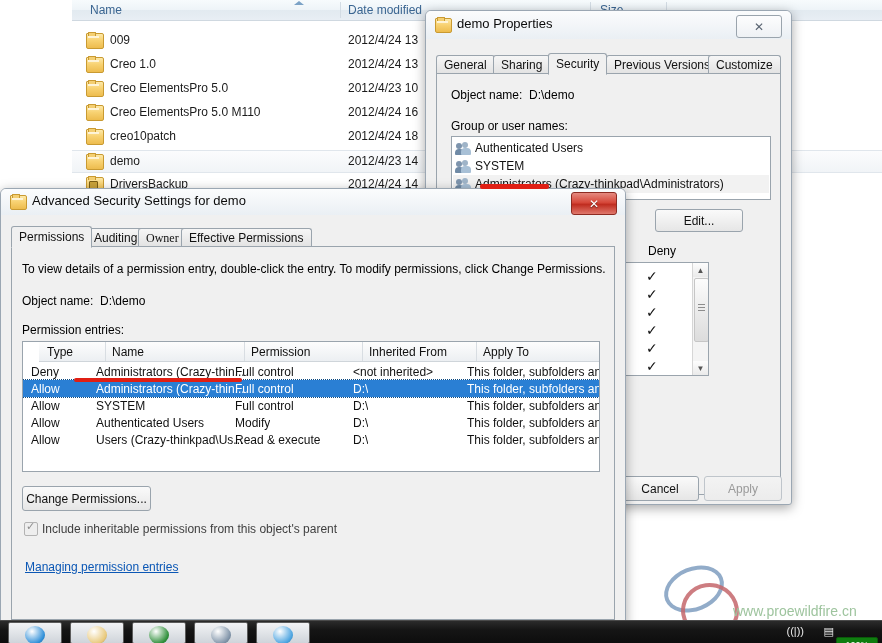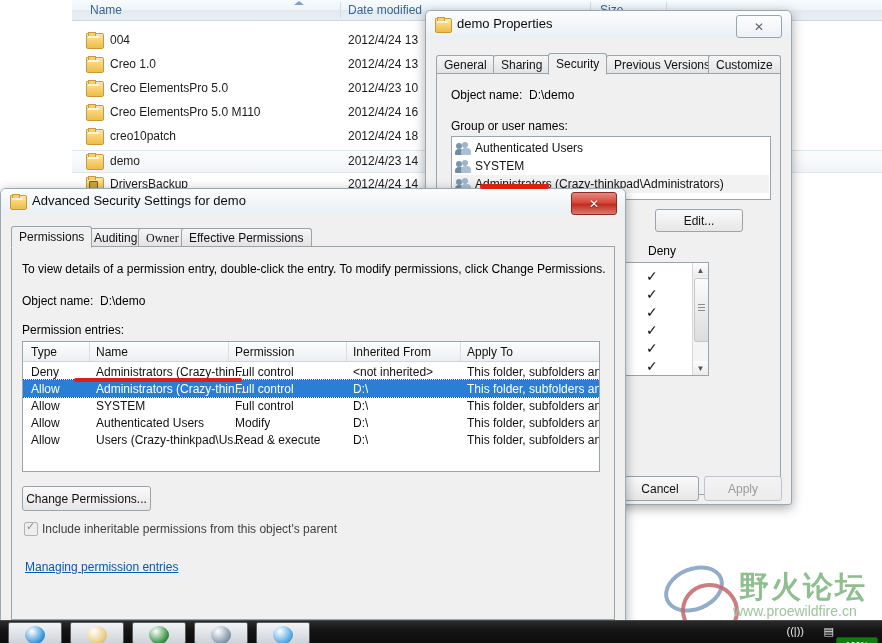--- a/index.html
+++ b/index.html
@@ -87,21 +87,21 @@
   .vscroll{position:absolute;width:15px;background:#f4f4f4;border-left:1px solid #d6d6d6;}
   .vscroll .arr{position:absolute;left:0;width:15px;height:14px;
     background:linear-gradient(to bottom,#fdfdfd,#eaeaea);display:flex;align-items:center;justify-content:center;
     font-size:8px;color:#555;cursor:pointer;}
   .vscroll .thumb{position:absolute;left:1px;width:13px;
     background:linear-gradient(to bottom,#fcfcfc,#dcdcdc);border:1px solid #c6c6c6;border-radius:2px;cursor:pointer;}
 
   
   #adv{left:0;}
   .tbl{position:absolute;background:#fff;border:1px solid #9aa4ad;overflow:hidden;}
-  .tbl-head{position:absolute;left:0;right:0;top:0;height:19px;
+  .tbl-head{position:absolute;left:16px;right:0;top:0;height:19px;
     background:linear-gradient(to bottom,#fdfdfd,#eceff2);border-bottom:1px solid #cfd5da;}
   .th{position:absolute;top:3px;font-size:12px;color:#111;}
   .th-sep{position:absolute;top:0;width:1px;height:19px;background:#d8dde2;}
   .trow{position:absolute;left:0;right:0;height:17px;font-size:12px;color:#111;}
   .trow.sel{background:#2a7fd4;color:#fff;outline:1px dotted #0d4a82;}
   .td{position:absolute;top:2px;white-space:nowrap;overflow:hidden;}
   .redline{position:absolute;height:4px;background:#e01f14;border-radius:2px;z-index:20;}
 
   .chk-box{position:absolute;width:12px;height:12px;border:1px solid #b3b3b3;background:#eeeeee;border-radius:2px;}
   .chk-box:after{content:"✓";position:absolute;left:1px;top:-3px;font-size:11px;color:#8d8d8d;}
@@ -135,21 +135,21 @@
       <div class="col-label" style="left:276px">Date modified</div>
       <div class="col-label" style="left:528px">Size</div>
       <div class="sort-arrow"></div>
       <div class="col-sep" style="left:268px"></div>
       <div class="col-sep" style="left:518px"></div>
       <div class="col-sep" style="left:594px"></div>
     </div>
     <div id="file-rows">
         <div class="frow" style="top: 30px;">
           <span class="ficon folder-ico"></span>
-          <span class="fname">004</span>
+          <span class="fname">009</span>
           <span class="fdate">2012/4/24 13</span>
         </div>
         <div class="frow" style="top: 54px;">
           <span class="ficon folder-ico"></span>
           <span class="fname">Creo 1.0</span>
           <span class="fdate">2012/4/24 13</span>
         </div>
         <div class="frow" style="top: 78px;">
           <span class="ficon folder-ico"></span>
           <span class="fname">Creo ElementsPro 5.0</span>
@@ -364,21 +364,20 @@
       <div class="link" style="left:13px;top:313px;">Managing permission entries</div>
     </div>
   </div>
 </div>
 
 <div class="redline" style="left:74px;top:378px;width:168px;"></div>
 
 <div id="wm">
   <div class="ring" style="left:8px;top:2px;width:54px;height:36px;border:4px solid #7f9ec0;transform:rotate(-22deg);opacity:.85;"></div>
   <div class="ring" style="left:26px;top:18px;width:50px;height:48px;border:4px solid #c4666b;transform:rotate(14deg);opacity:.85;"></div>
-  <div class="cn">野火论坛</div>
   <div class="url">www.proewildfire.cn</div>
 </div>
 
 <div id="taskbar">
   <div id="tb-buttons">
       <div class="tb-btn" style="left: 8px;">
         <span class="tb-ico" style="background:radial-gradient(circle at 35% 30%,#ffffff 0%,#2f8fd8 70%,#2b2b2b 130%);"></span>
       </div>
       <div class="tb-btn" style="left: 70px;">
         <span class="tb-ico" style="background:radial-gradient(circle at 35% 30%,#ffffff 0%,#e8c87a 70%,#2b2b2b 130%);"></span>

